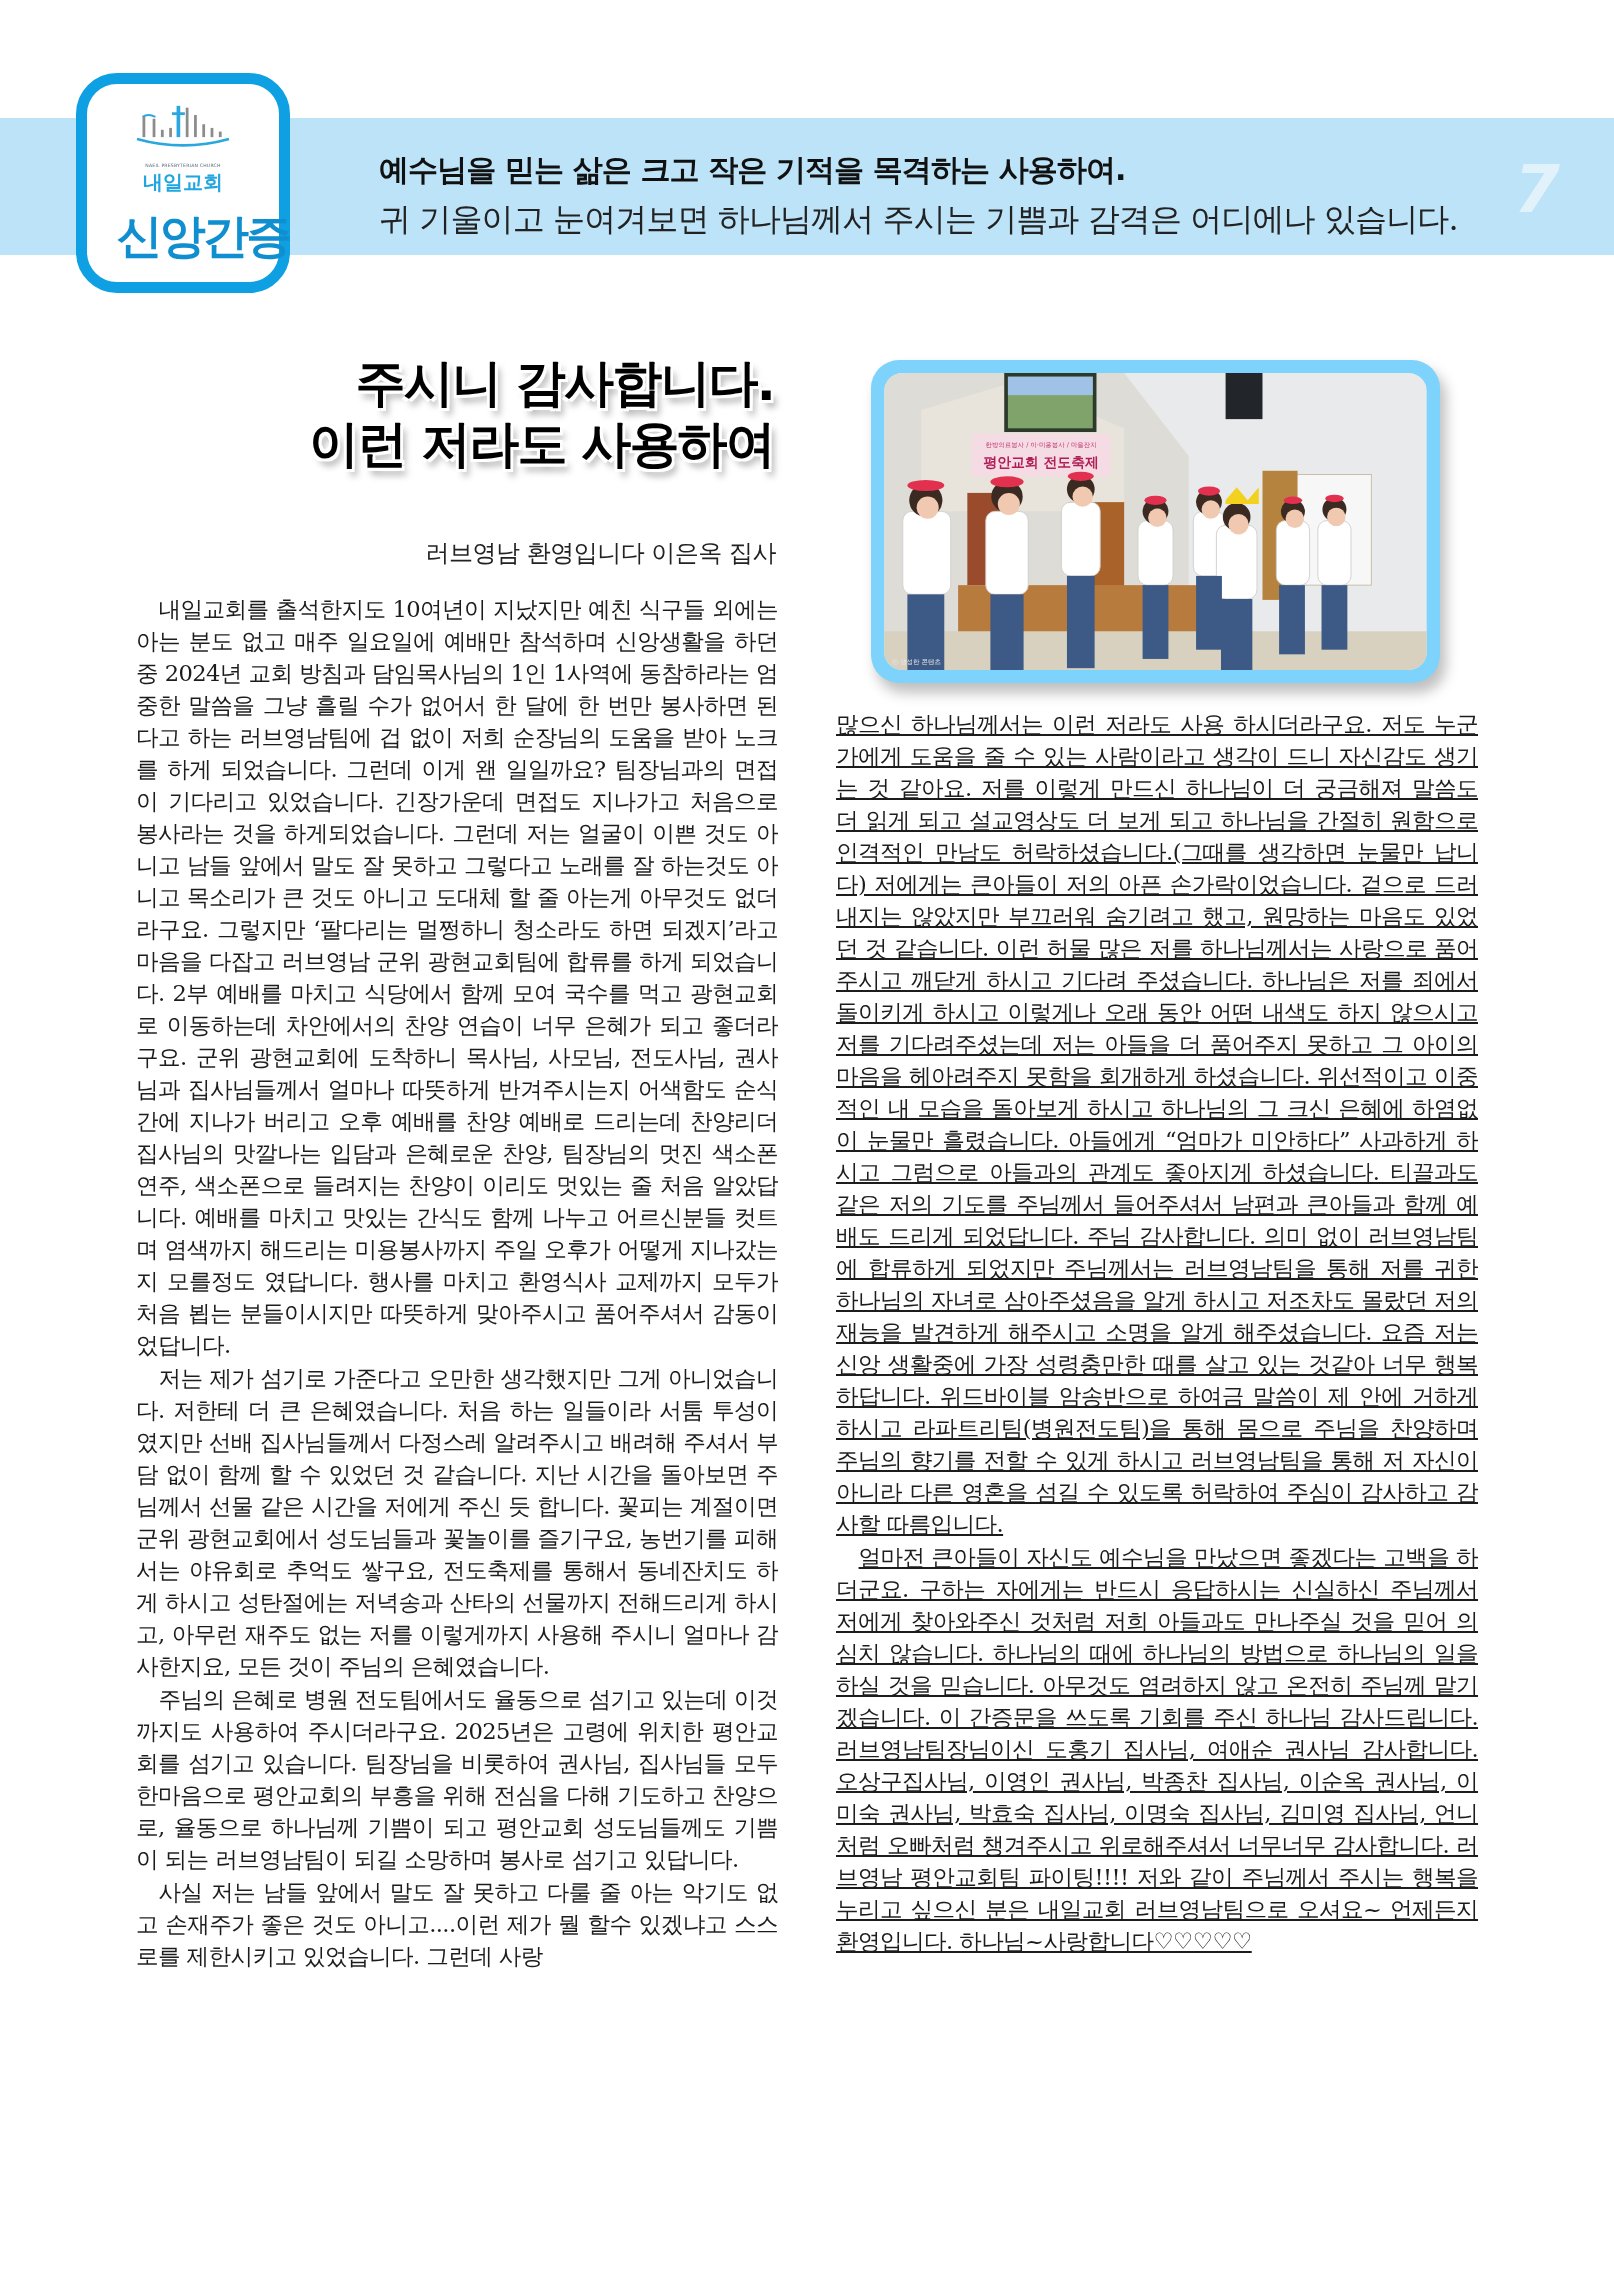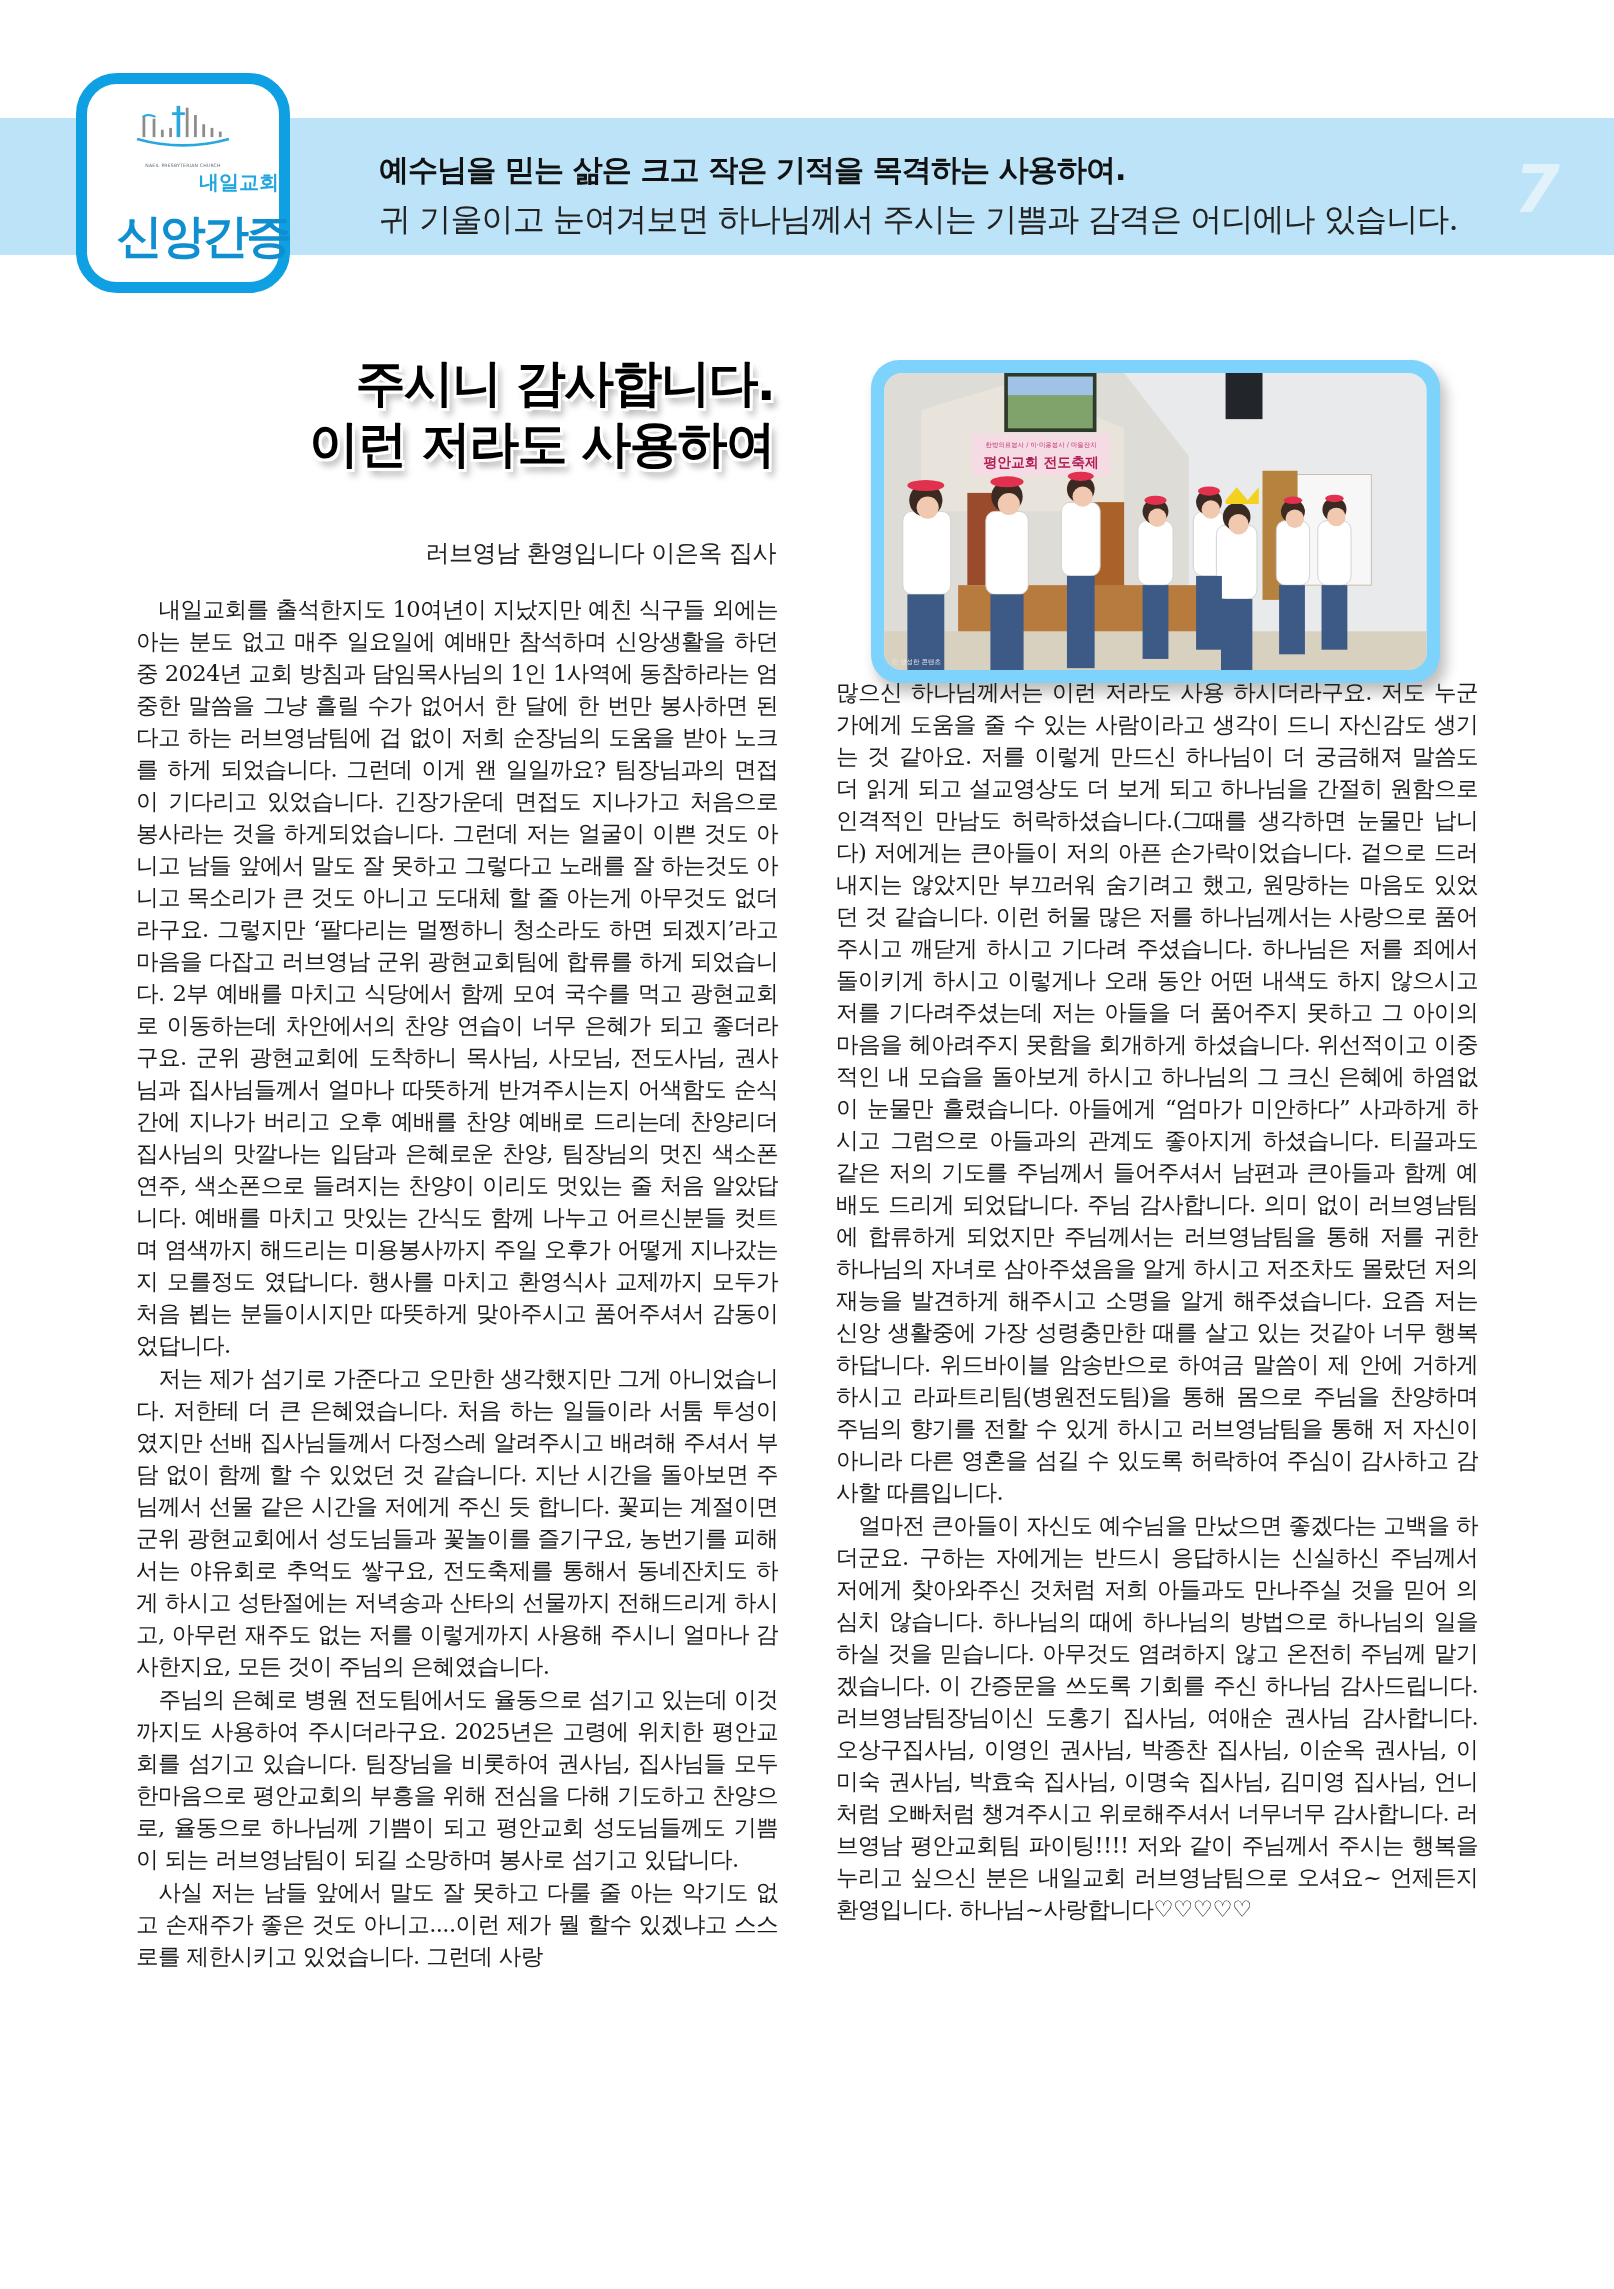--- a/index.html
+++ b/index.html
@@ -6,21 +6,21 @@
   body { width: 1614px; height: 2290px; position: relative; overflow: hidden;
          font-family: "DejaVu Serif", "Liberation Serif", serif; color: #1a1a1a; }
 
   
   .band { position: absolute; left: 0; top: 118px; width: 1614px; height: 137px; background: #bce3f7; }
   .badge { position: absolute; left: 76px; top: 73px; width: 214px; height: 220px; box-sizing: border-box;
            border: 11px solid #0ea0e2; border-radius: 41px; background: #ffffff; }
   .logo-mark { position: absolute; left: 48px; top: 20px; width: 96px; height: 46px; }
   .logo-en { position: absolute; left: 0; width: 100%; top: 79px; text-align: center;
              font-family: "DejaVu Sans", sans-serif; font-size: 4.6px; color: #5a6b78; letter-spacing: 0.2px; }
-  .logo-kr { position: absolute; left: 0; width: 100%; top: 85px; text-align: right;
+  .logo-kr { position: absolute; left: 0; width: 100%; top: 85px; text-align: center;
              font-family: "DejaVu Sans", sans-serif; font-weight: bold; font-size: 20px; color: #22a6df; }
   .badge-title { position: absolute; left: 0; width: 100%; top: 122px; text-align: center;
              font-family: "DejaVu Sans", sans-serif; font-weight: bold; font-size: 46px; color: #0f8fd0;
              letter-spacing: -2.8px; padding-left: 20px; }
 
   .tagline-1 { position: absolute; left: 379px; top: 150px; font-family: "DejaVu Sans", sans-serif;
                font-weight: bold; font-size: 30px; color: #111; letter-spacing: -0.9px; }
   .tagline-2 { position: absolute; left: 379px; top: 198px; font-family: "DejaVu Serif", serif;
                font-size: 32px; color: #222; letter-spacing: -0.9px; }
   .page-num { position: absolute; left: 1514px; top: 151px; font-family: "DejaVu Sans", sans-serif;
@@ -40,21 +40,21 @@
                  background: #7dd3fc; border-radius: 28px; box-shadow: 5.5px 9.2px 13px rgba(0,0,0,0.25); }
   .photo { position: absolute; left: 13px; top: 13px; width: 543px; height: 297px; border-radius: 18.5px; overflow: hidden; }
   .photo svg { display: block; }
 
   
   .col { position: absolute; font-size: 22.6px; line-height: 32px; letter-spacing: -0.6px;
          text-align: justify; color: #1c1c1c; }
   .col p { margin: 1px; text-indent: 1em; }
   .col p.cont { text-indent: 0; }
   .col-left { left: 135px; top: 592px; width: 644px; }
-  .col-right { left: 835px; top: 675px; width: 644px; }
+  .col-right { left: 835px; top: 707px; width: 644px; text-decoration: underline; }
 </style>
 </head>
 <body>
 
 <div class="band"></div>
 
 <div class="badge">
   <svg class="logo-mark" viewBox="0 0 104 50">
     <path d="M8 14 q6 -4 14 0" stroke="#2aa7de" stroke-width="2" fill="none"></path>
     <rect x="8" y="14" width="3" height="22" fill="#8c8c8c"></rect>

